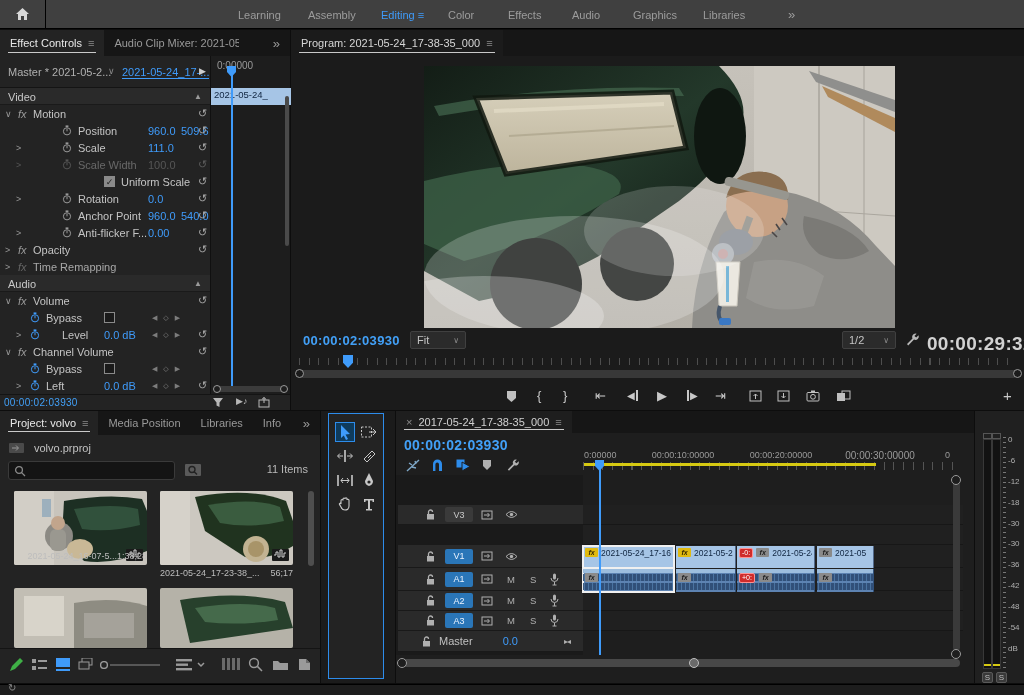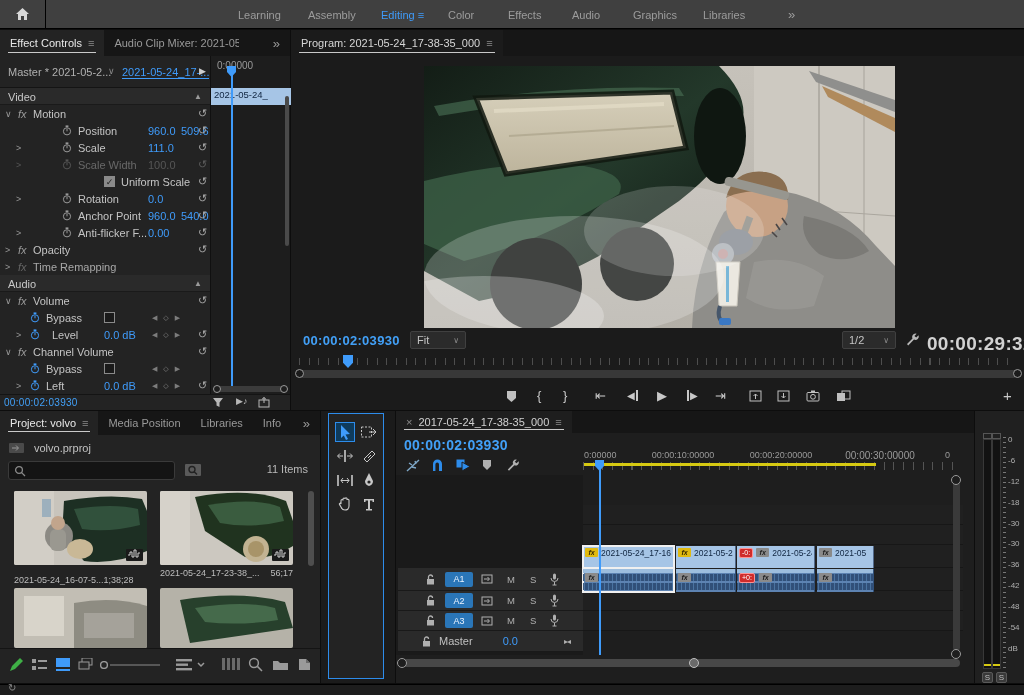--- a/index.html
+++ b/index.html
@@ -264,21 +264,21 @@
 
     <div class="ecr" style="top:296px">
       <span class="el twirl" style="left:16px">&gt;</span>
       <span class="el" style="left:30px;color:#3f9bfa">
           <svg width="10" height="11" viewBox="0 0 10 11">
             <rect x="3.6" y="0.4" width="2.8" height="1.6" fill="currentColor"></rect>
             <circle cx="5" cy="6.3" r="3.6" fill="none" stroke="currentColor"></circle>
             <line x1="5" y1="6.3" x2="5" y2="3.6" stroke="currentColor"></line>
           </svg>
         </span>
-      <span class="el" style="left:52px;color:#c4c4c4">Level</span>
+      <span class="el" style="left:62px;color:#c4c4c4">Level</span>
       <span class="el val" style="left:104px">0.0 dB</span>
       <span class="el kfn" style="left:152px">◀ ◇ ▶</span>
       <span class="el rst" style="left:198px">↺</span>
     </div>
 
     <div class="ecr" style="top:313px">
       <span class="el twirl" style="left:5px">∨</span>
       <span class="el fxg" style="left:18px">fx</span>
       <span class="el" style="left:33px;color:#c4c4c4">Channel Volume</span>
       <span class="el rst" style="left:198px">↺</span>
@@ -544,21 +544,21 @@
       <rect width="133" height="74" fill="#ccc8c0"></rect>
       <rect x="0" y="0" width="30" height="74" fill="#d6d2ca"></rect>
       <path d="M35 6 Q90 -4 126 10 L133 30 L133 55 Q110 70 85 66 L45 40 Z" fill="#20331f"></path>
       <path d="M48 14 Q95 6 120 16 L124 30 Q92 38 60 32 Z" fill="#3a5c3f"></path>
       <circle cx="96" cy="58" r="13" fill="#c2b392"></circle>
       <circle cx="96" cy="58" r="8" fill="#a89469"></circle>
       <rect x="112" y="58" width="17" height="12" rx="1" fill="#1a1a1a"></rect>
       <path d="M114 64 h2 v-3 h2 v5 h2 v-7 h2 v7 h2 v-4 h2" stroke="#cfcfcf" fill="none" stroke-width="1"></path>
     </svg>
   </div>
-  <div class="abs" style="left:14px;top:164px;width:133px;display:flex;justify-content:flex-start">
+  <div class="abs" style="left:14px;top:140px;width:133px;display:flex;justify-content:flex-end">
     <span class="tname" style="max-width:92px">2021-05-24_16-07-5...</span>
     <span class="tname">1;38;28</span>
   </div>
   <div class="abs" style="left:160px;top:157px;width:133px;display:flex;justify-content:space-between">
     <span class="tname" style="max-width:100px">2021-05-24_17-23-38_...</span>
     <span class="tname">56;17</span>
   </div>
 
   <div class="thumb" style="left:14px;top:177px;width:133px;height:60px">
     <svg width="133" height="60" viewBox="0 0 133 60" preserveAspectRatio="none">
@@ -743,22 +743,64 @@
     <span class="abs" style="left:362px;top:3px;font-size:9px;color:#9a9a9a">0</span>
     <div class="abs ticks-h" style="left:0;top:15px;width:378px;height:8px;opacity:.9"></div>
     <div class="abs" style="left:1px;top:16px;width:292px;height:3px;background:#d6c912"></div>
   </div>
 
   <div class="abs" style="left:199px;top:49px;width:9px;height:11px;background:#3f9bfa;clip-path:polygon(0 0,100% 0,100% 55%,50% 100%,0 55%)"></div>
   <div class="abs" style="left:203px;top:57px;width:1.5px;height:187px;background:#3f9bfa;z-index:5"></div>
 
   <div class="abs" style="left:0;top:64px;width:187px;height:180px;background:#1a1a1a"></div>
 
-
-
+  <div class="trow" style="top:94px;height:20px">
+    <span style="margin-left:28px">
+        <svg width="9" height="11" viewBox="0 0 9 11">
+          <rect x="1" y="5" width="7" height="5.5" fill="#b0b0b0"></rect>
+          <path d="M2.5 5 V3 a2 2 0 0 1 4 0" fill="none" stroke="#b0b0b0" stroke-width="1.3"></path>
+        </svg>
+      </span>
+    <span class="tbadge" style="margin-left:10px">V3</span>
+    <span style="margin-left:8px">
+        <svg width="12" height="10" viewBox="0 0 12 10">
+          <rect x="1" y="1" width="10" height="8" fill="none" stroke="#b0b0b0"></rect>
+          <path d="M3 5 h5 M6.5 3 L8.5 5 L6.5 7" stroke="#b0b0b0" fill="none"></path>
+        </svg>
+      </span>
+    <span style="margin-left:12px">
+        <svg width="13" height="9" viewBox="0 0 13 9">
+          <path d="M1 4.5 Q6.5 -1.5 12 4.5 Q6.5 10.5 1 4.5 Z" fill="none" stroke="#b0b0b0"></path>
+          <circle cx="6.5" cy="4.5" r="1.7" fill="#b0b0b0"></circle>
+        </svg>
+      </span>
+  </div>
+
+
+  <div class="trow" style="top:134px;height:23px">
+    <span style="margin-left:28px">
+        <svg width="9" height="11" viewBox="0 0 9 11">
+          <rect x="1" y="5" width="7" height="5.5" fill="#b0b0b0"></rect>
+          <path d="M2.5 5 V3 a2 2 0 0 1 4 0" fill="none" stroke="#b0b0b0" stroke-width="1.3"></path>
+        </svg>
+      </span>
+    <span class="tbadge on" style="margin-left:10px">V1</span>
+    <span style="margin-left:8px">
+        <svg width="12" height="10" viewBox="0 0 12 10">
+          <rect x="1" y="1" width="10" height="8" fill="none" stroke="#b0b0b0"></rect>
+          <path d="M3 5 h5 M6.5 3 L8.5 5 L6.5 7" stroke="#b0b0b0" fill="none"></path>
+        </svg>
+      </span>
+    <span style="margin-left:12px">
+        <svg width="13" height="9" viewBox="0 0 13 9">
+          <path d="M1 4.5 Q6.5 -1.5 12 4.5 Q6.5 10.5 1 4.5 Z" fill="none" stroke="#b0b0b0"></path>
+          <circle cx="6.5" cy="4.5" r="1.7" fill="#b0b0b0"></circle>
+        </svg>
+      </span>
+  </div>
 
   <div class="trow" style="top:157px;height:23px">
     <span style="margin-left:28px">
         <svg width="9" height="11" viewBox="0 0 9 11">
           <rect x="1" y="5" width="7" height="5.5" fill="#b0b0b0"></rect>
           <path d="M2.5 5 V3 a2 2 0 0 1 4 0" fill="none" stroke="#b0b0b0" stroke-width="1.3"></path>
         </svg>
       </span>
     <span class="tbadge on" style="margin-left:10px">A1</span>
     <span style="margin-left:8px">

